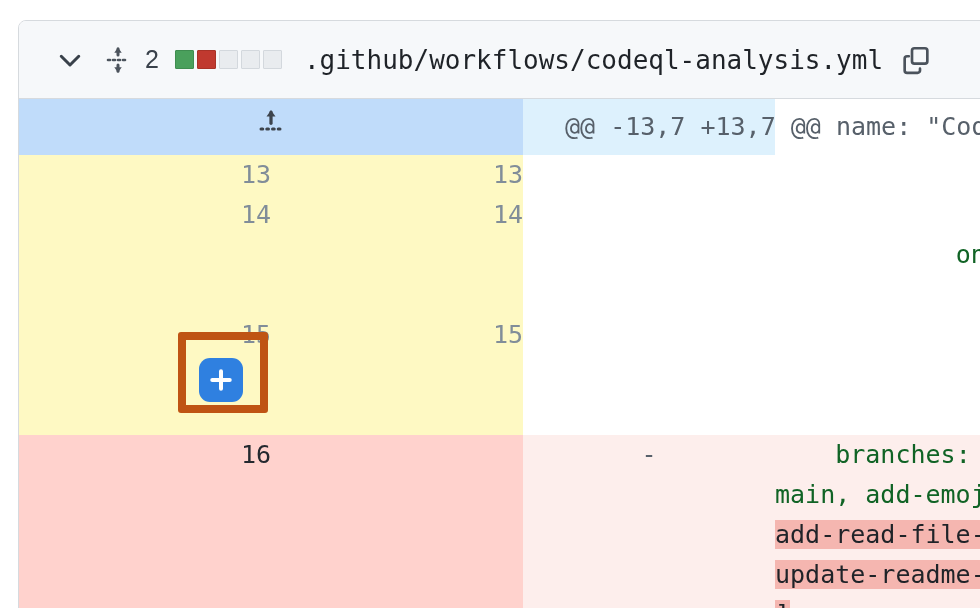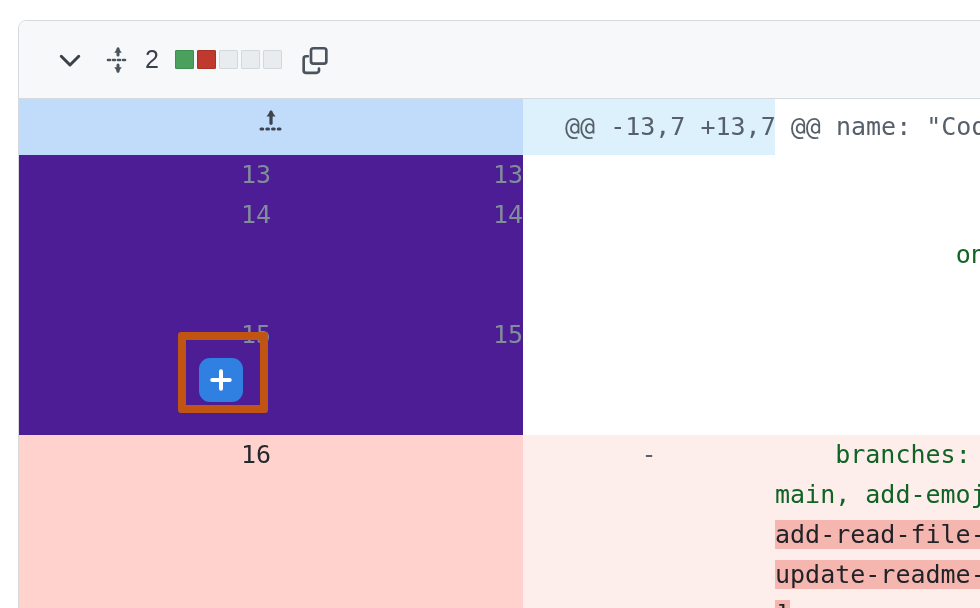--- a/index.html
+++ b/index.html
@@ -118,21 +118,21 @@
     user-select: none;
   }
   .code {
     white-space: pre;
     color: #1f2328;
     padding-left: 6px;
     overflow: hidden;
   }
 
   
-  tr.ctx td.num   { background: #4c1d95; }
+  tr.ctx td.num   { background: #fef9c3; }
   tr.ctx td.marker, tr.ctx td.code { background: #ffffff; }
 
   tr.del td.num    { background: #ffd2cd; color: #24292f; }
   tr.del td.marker { background: #fdeeec; }
   tr.del td.code   { background: #fdeeec; }
 
   tr.expand td.num-expand {
     background: #c0dcfa;
     text-align: center;
     vertical-align: middle;
@@ -204,20 +204,21 @@
       <div class="change-count">2</div>
 
       <div class="diffstat">
         <span class="add"></span>
         <span class="del"></span>
         <span class="empty"></span>
         <span class="empty"></span>
         <span class="empty"></span>
       </div>
 
+      <div class="file-path">.github/workflows/codeql-analysis.yml</div>
 
       <div class="copy-btn">
         <svg width="32" height="32" viewBox="0 0 24 24" fill="none" stroke="currentColor" stroke-width="2" stroke-linecap="round" stroke-linejoin="round">
           <rect x="9" y="3.2" width="11.5" height="11.5" rx="1.8"></rect>
           <path d="M15 18.5 v1.3 a1.8 1.8 0 0 1 -1.8 1.8 H5.3 A1.8 1.8 0 0 1 3.5 19.8 V11 a1.8 1.8 0 0 1 1.8 -1.8 H6.6"></path>
         </svg>
       </div>
     </div>
 
     <table class="diff-table">

